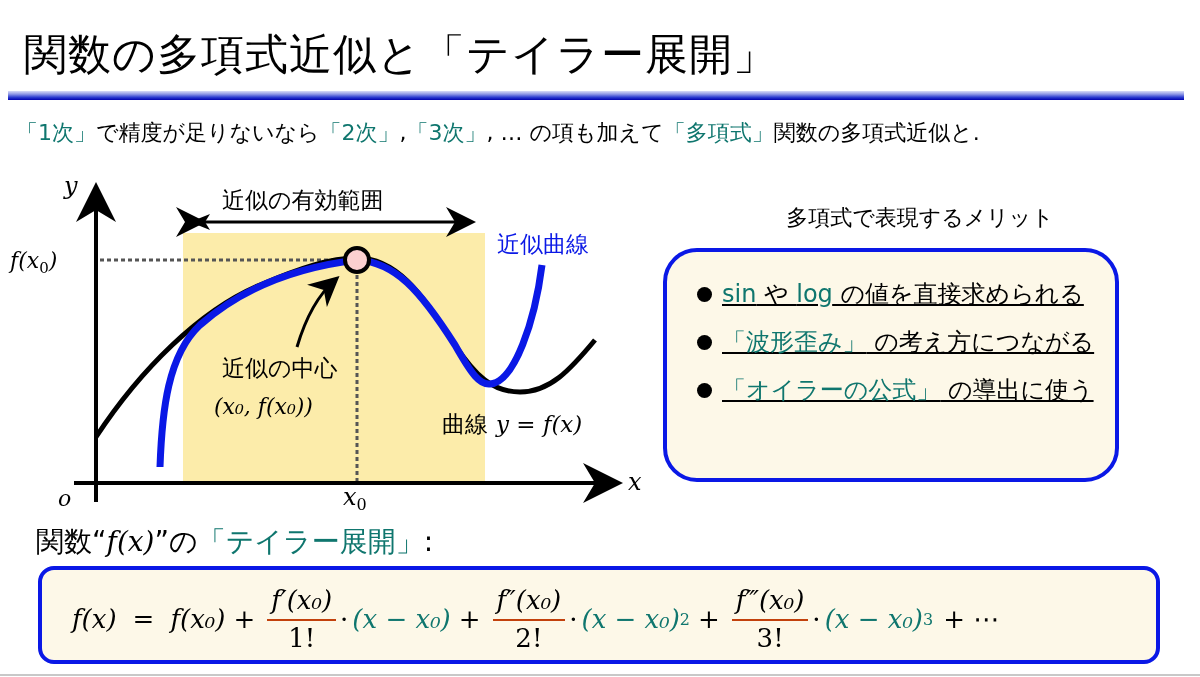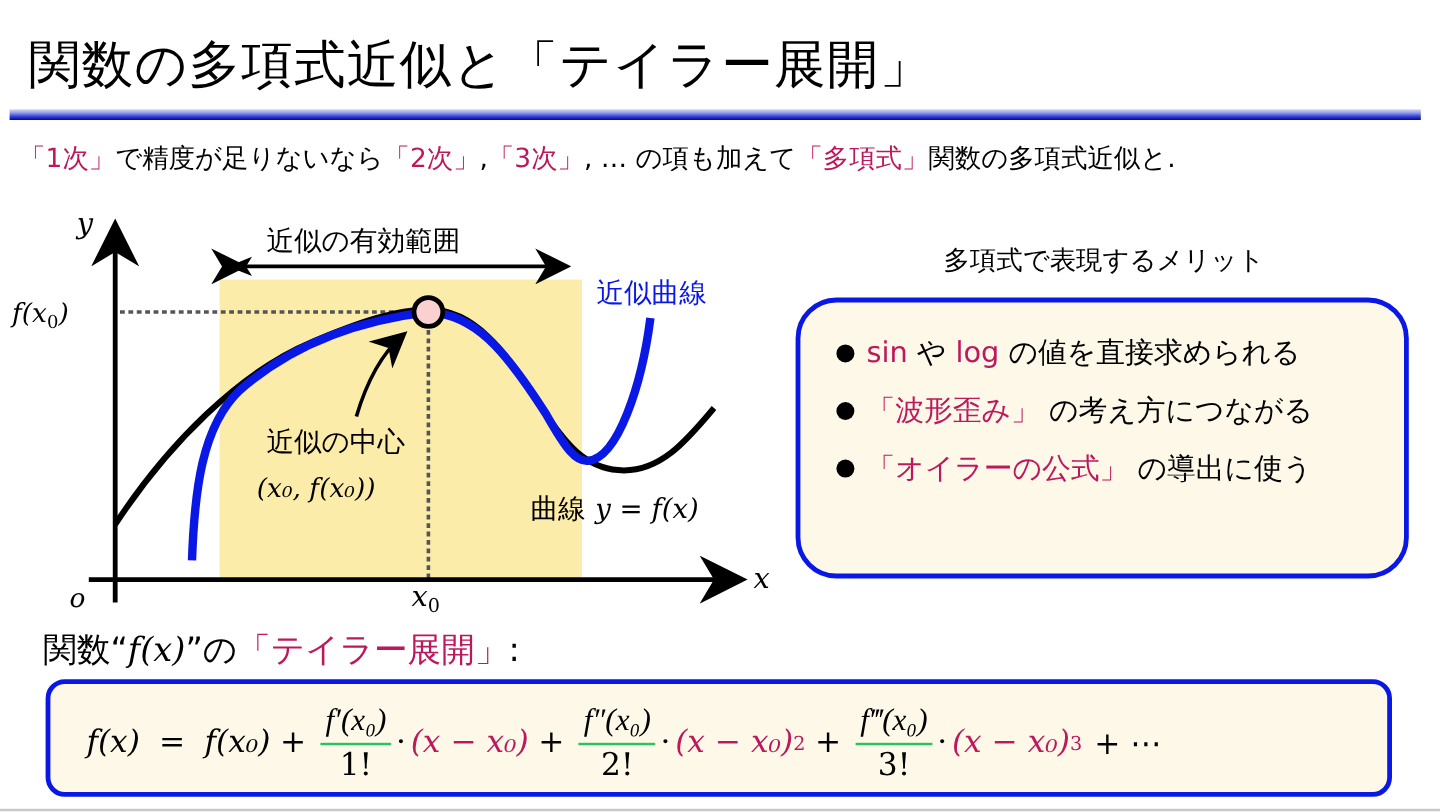--- a/index.html
+++ b/index.html
@@ -3,35 +3,35 @@
 <meta charset="utf-8">
 <style>
   html, body { margin:0; padding:0; }
   body { width:1200px; height:677px; position:relative; background:#ffffff; overflow:hidden;
          font-family: "DejaVu Sans", "Liberation Sans", sans-serif; color:#000; }
   .abs { position:absolute; }
   .title { left:24px; top:24px; font-size:43px; line-height:60px; letter-spacing:1px; white-space:nowrap; }
   .title-bar { left:8px; top:91px; width:1176px; height:9px;
     background: linear-gradient(to bottom, #d9dcf6 0%, #8f98e6 35%, #2c3cd0 70%, #0000b0 100%); }
   .subtitle { left:16px; top:116px; font-size:22px; line-height:34px; white-space:nowrap; }
-  .blue { color:#be185d; }
+  .blue { color:#0f766e; }
   .math { font-family: "DejaVu Serif", "Liberation Serif", serif; font-style:italic; }
   .graph { left:0; top:160px; }
   .merit-title { left:700px; top:198px; width:440px; text-align:center; font-size:22px; line-height:40px; white-space:nowrap; }
-  .merit-box { left:663px; top:248px; width:511px; height:234px; border:4px solid #0a18e6; border-radius:34px; background:#fdf8e8; box-sizing:border-box; }
+  .merit-box { left:663px; top:248px; width:456px; height:234px; border:4px solid #0a18e6; border-radius:34px; background:#fdf8e8; box-sizing:border-box;text-decoration:underline; }
   .merit-list { list-style:none; margin:0; padding:18px 0 0 30px; }
   .merit-list li { font-size:24px; line-height:48px; white-space:nowrap; display:flex; align-items:center; }
   .bullet { display:inline-block; width:15px; height:15px; border-radius:50%; background:#000; margin-right:10px; }
   .formula-label { left:36px; top:524px; font-size:28px; line-height:36px; white-space:nowrap; }
   .formula-box { left:38px; top:566px; width:1122px; height:98px; border:4px solid #0a18e6; border-radius:16px; background:#fdf8e8; box-sizing:border-box; }
   .formula { position:absolute; left:30px; top:10px; height:78px; display:flex; align-items:center; white-space:nowrap;
              font-family:"DejaVu Serif","Liberation Serif",serif; font-size:26px; }
   .formula .it { font-style:italic; }
   .frac { display:inline-flex; flex-direction:column; align-items:center; margin:0 4px; vertical-align:middle; }
-  .frac .num { padding:0 4px 2px 4px; border-bottom:2px solid #22c55e; line-height:34px;font-family:Liberation Serif, serif; }
+  .frac .num { padding:0 4px 2px 4px; border-bottom:2px solid #c2410c; line-height:34px; }
   .frac .den { line-height:34px; font-style:normal; }
   .op { margin:0 8px; }
   sub, sup { font-size:16px; font-style:normal; }
   .bottom-line { left:0; top:674px; width:1200px; height:2px; background:#c8c8c8; }
 </style>
 </head>
 <body>
 
 <div class="abs title">関数の多項式近似と「テイラー展開」</div>
 <div class="abs title-bar"></div>

